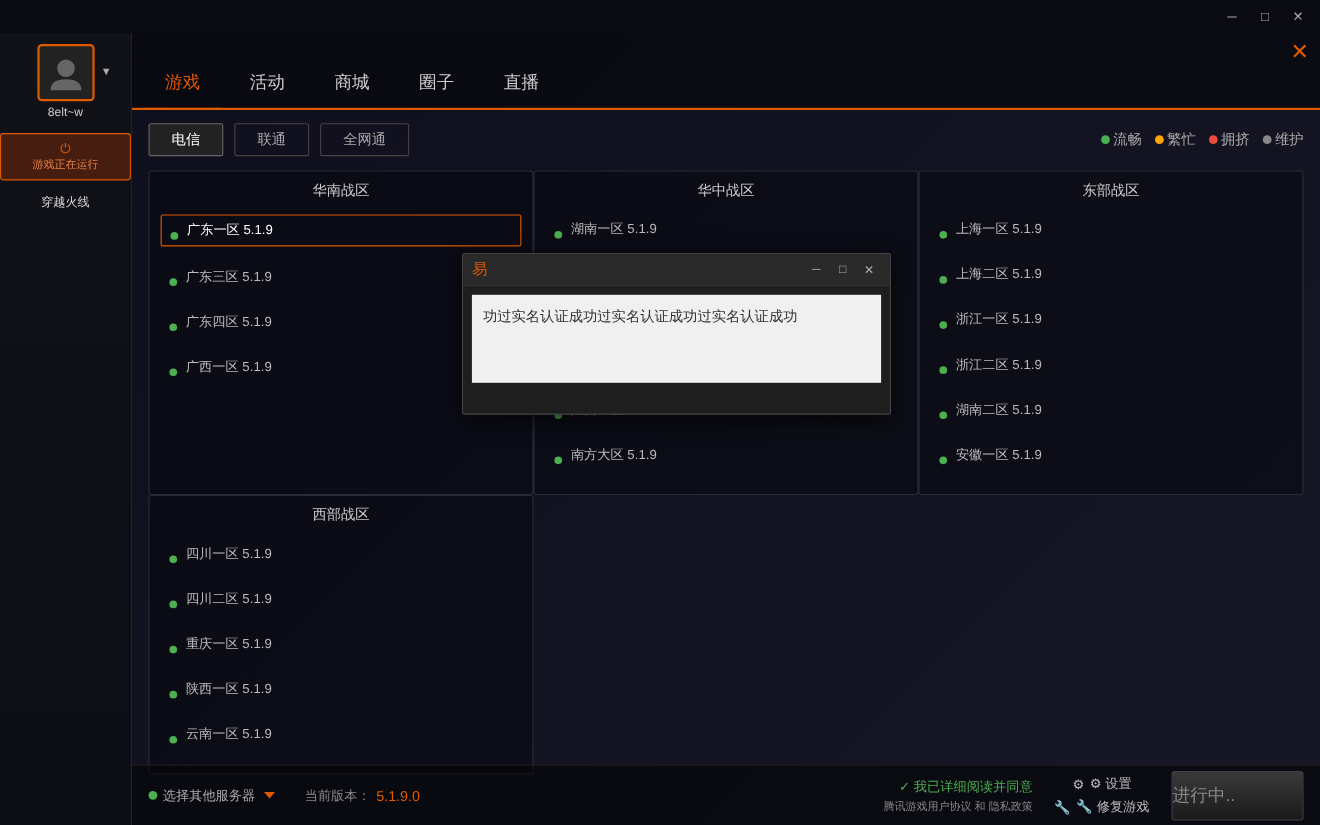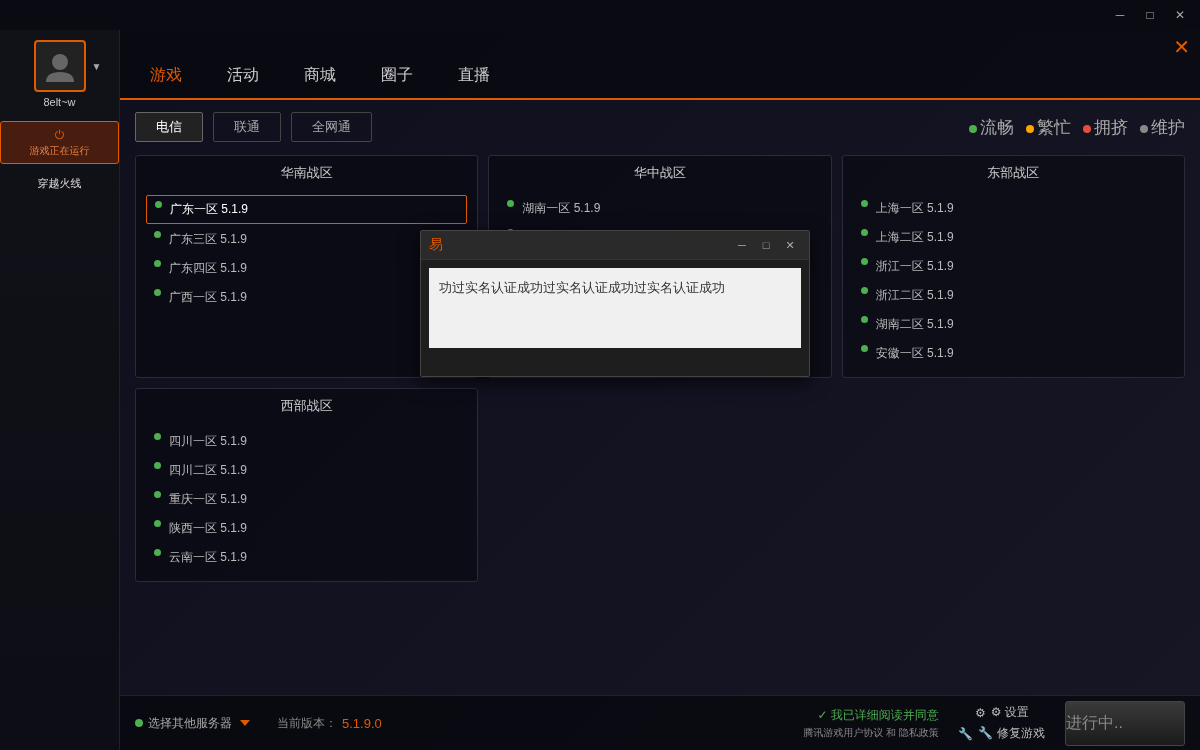--- a/index.html
+++ b/index.html
@@ -193,63 +193,62 @@
       color: #fff;
       border-color: #666;
     }
 
     
     .status-legend {
       margin-left: auto;
       display: flex;
       align-items: center;
       gap: 12px;
-      font-size: 17px;
+      font-size: 13px;
       color: #aaa;
     }
     .status-dot {
       width: 8px;
       height: 8px;
       border-radius: 50%;
       display: inline-block;
       margin-right: 3px;
     }
 
     
     .zones-container {
       padding: 5px 15px;
       display: grid;
       grid-template-columns: 1fr 1fr 1fr;
       grid-template-rows: auto auto;
-      gap: 10px;
     }
 
     .zone-box {
       background: rgba(0,0,0,0.3);
       border: 1px solid #2a2a3a;
       border-radius: 3px;
       padding: 8px 10px;
     }
     .zone-title {
       color: #ccc;
       font-size: 13px;
       text-align: center;
       margin-bottom: 8px;
       padding-bottom: 5px;
     }
 
     .server-item {
       display: flex;
-      align-items: flex-start;
+      align-items: flex-end;
       padding: 5px 8px;
       color: #bbb;
       font-size: 12px;
       cursor: pointer;
       border-radius: 2px;
-      margin-bottom: 2px;
+      margin-bottom: 14px;
     }
     .server-item:first-child { }
     .server-item.selected {
       border: 1px solid #e05a00;
       color: #fff;
     }
     .server-dot {
       width: 7px;
       height: 7px;
       border-radius: 50%;

